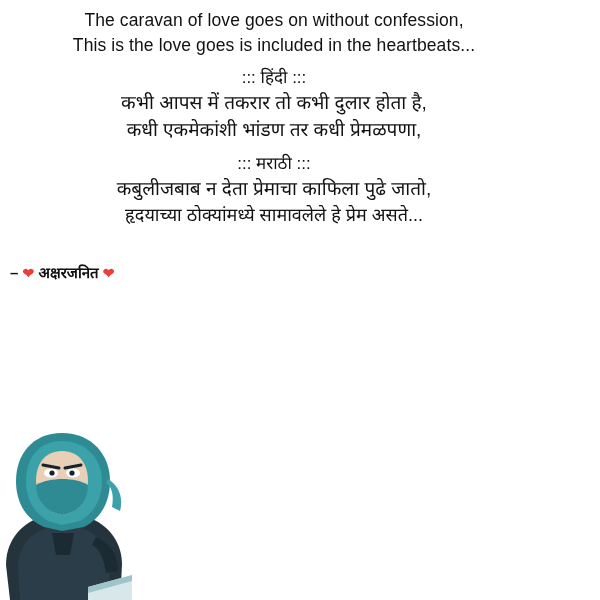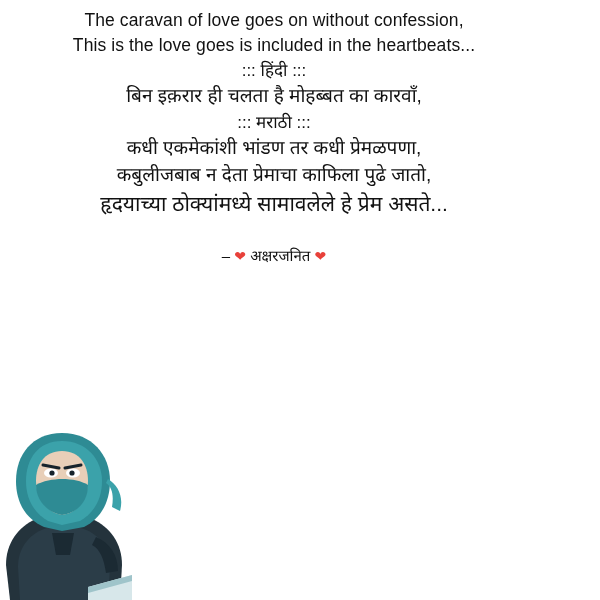--- a/index.html
+++ b/index.html
@@ -31,34 +31,35 @@
     line-height: 1.42;
     color: #111111;
     white-space: nowrap;
   }
   .eng {
     font-size: 17.5px;
     letter-spacing: 0.1px;
   }
   .sep {
     font-size: 17px;
-    margin-top: 1px;
+    margin-top: 8px;
   }
   .dev {
     font-size: 19px;
     font-family: "Liberation Sans", sans-serif;
   }
   .dev-sm {
-    font-size: 21px;
+    font-size: 18px;
   }
   .signature {
-    margin-top: 26px;
+    margin-top: 34px;
     font-size: 15px;
-    text-align: center;
+    text-align: left;
     color: #111111;
+    font-weight: bold;
   }
   .heart {
     color: #e8413a;
     font-size: 14px;
   }
   
   .ninja {
     position: absolute;
     left: 0;
     bottom: 0;
@@ -79,25 +80,25 @@
 
 <div class="page">
 
   <div class="poem">
 
     <span class="line eng">The caravan of love goes on without confession,</span>
     <span class="line eng">This is the love goes is included in the heartbeats...</span>
 
     <span class="line sep">::: हिंदी :::</span>
 
-    <span class="line dev">बिन इक़रार ही चलता है मोहब्बत का कारवाँ,</span>
+    <span class="line dev">कभी आपस में तकरार तो कभी दुलार होता है,</span>
+
+    <span class="line dev">कधी एकमेकांशी भांडण तर कधी प्रेमळपणा,</span>
 
     <span class="line sep">::: मराठी :::</span>
-
-    <span class="line dev">कधी एकमेकांशी भांडण तर कधी प्रेमळपणा,</span>
     <span class="line dev">कबुलीजबाब न देता प्रेमाचा काफिला पुढे जातो,</span>
     <span class="line dev dev-sm">हृदयाच्या ठोक्यांमध्ये सामावलेले हे प्रेम असते...</span>
 
     <div class="signature">
       <span>–</span>
       <span class="heart">❤</span>
       <span>अक्षरजनित</span>
       <span class="heart">❤</span>
     </div>
 

